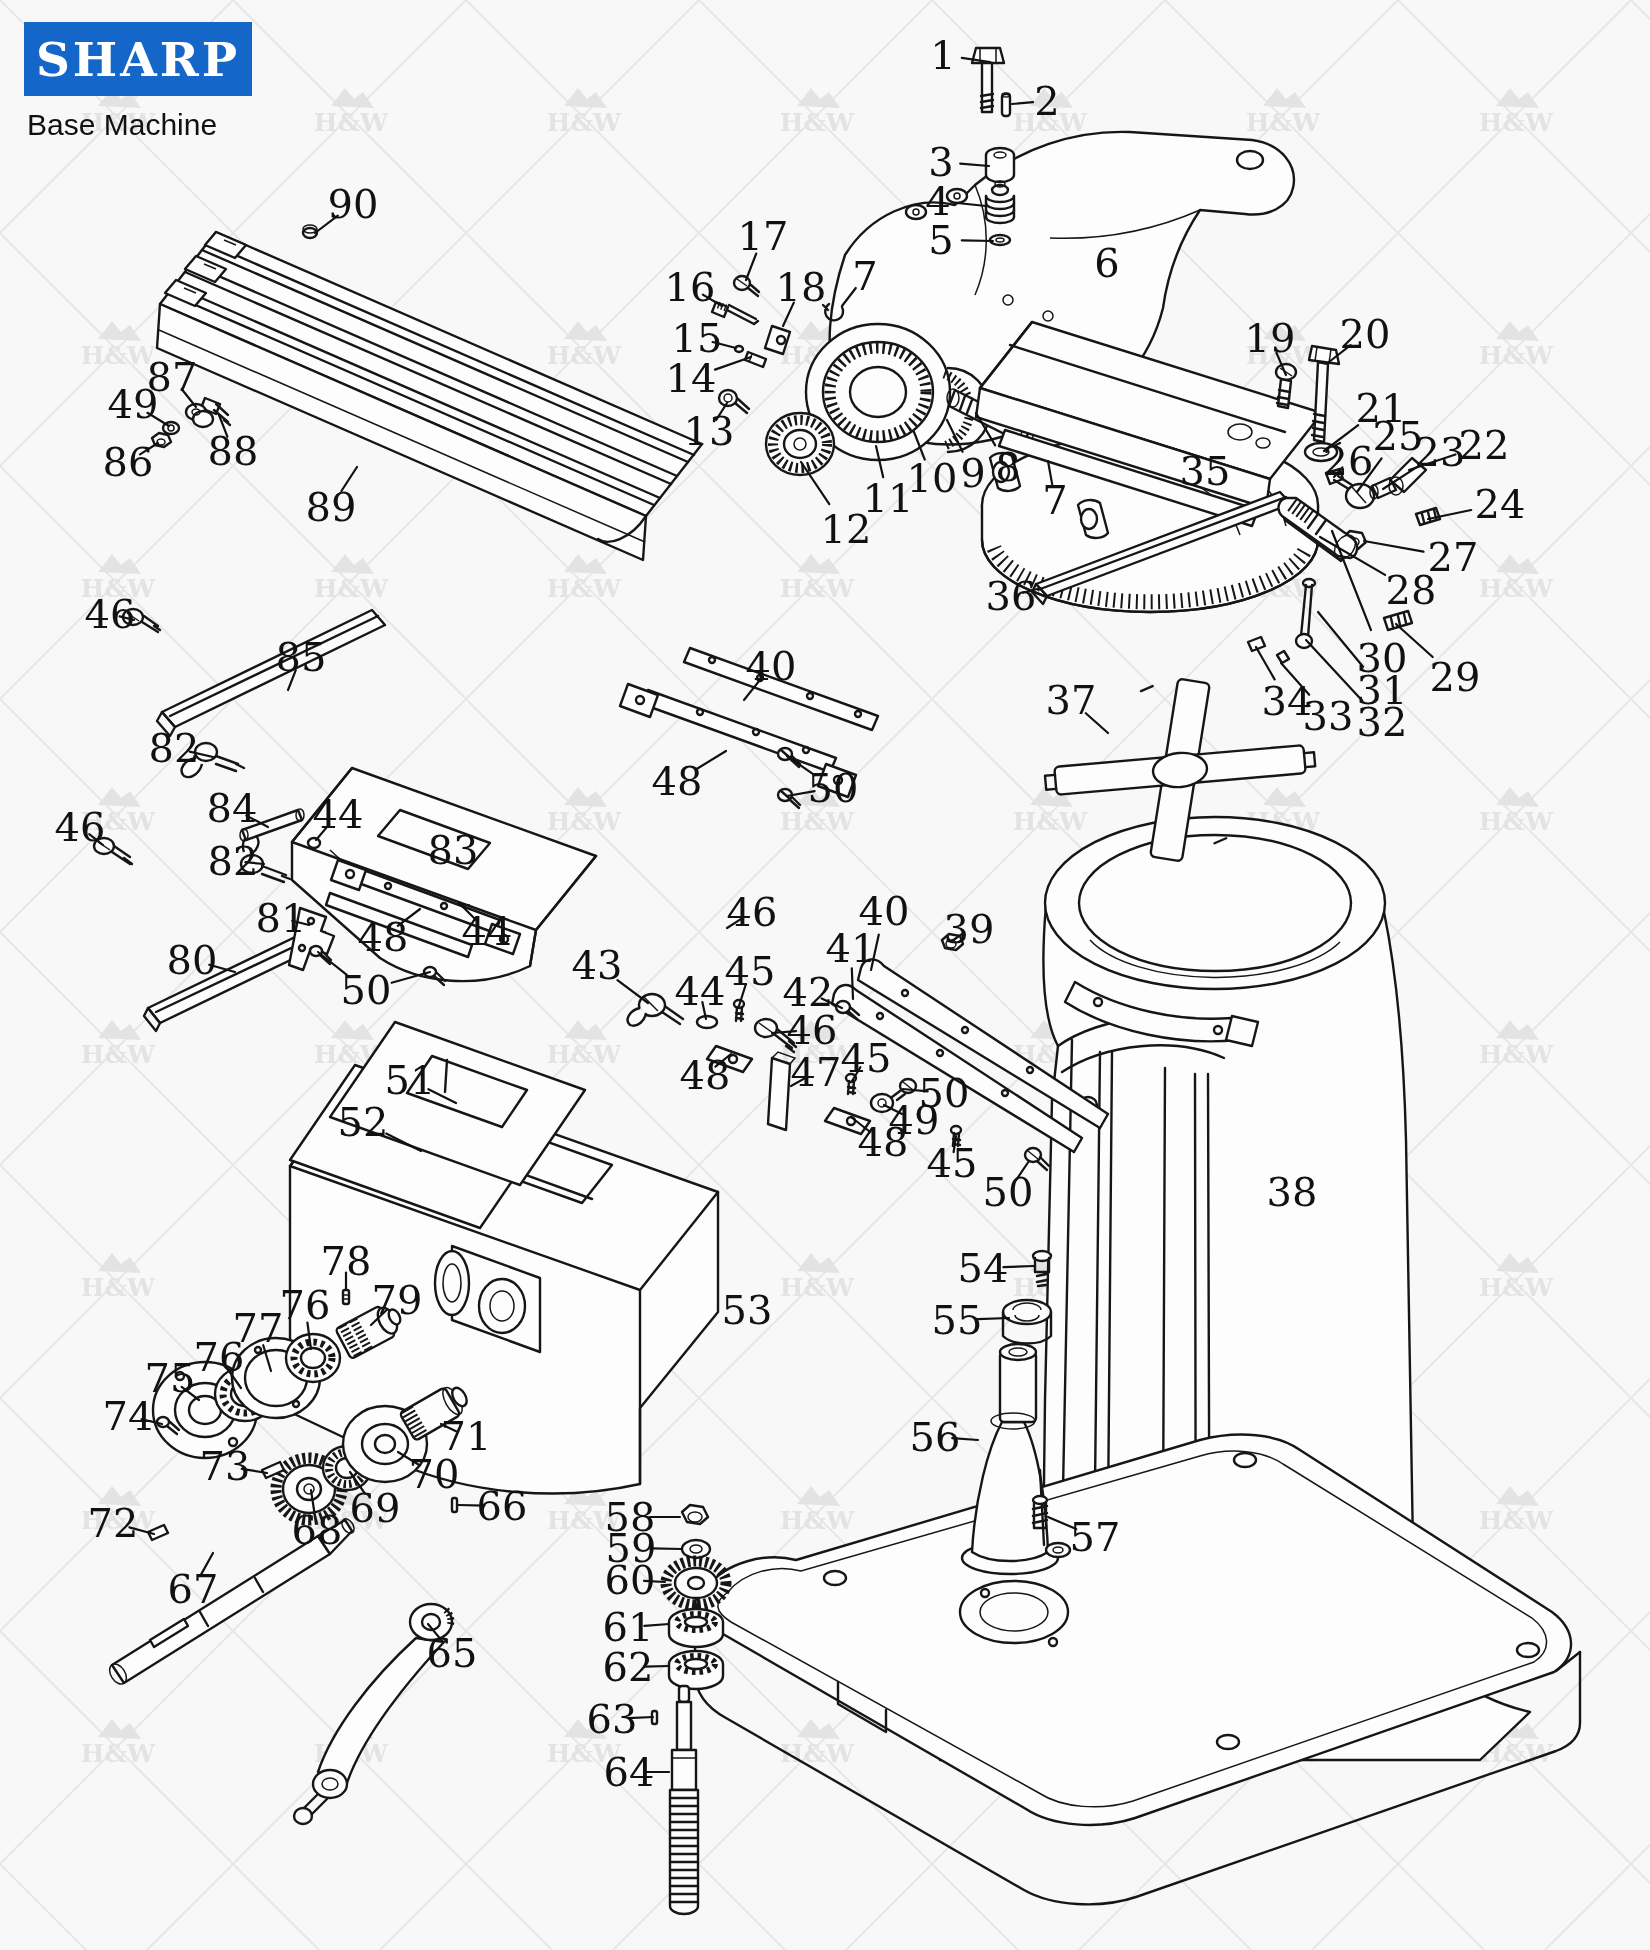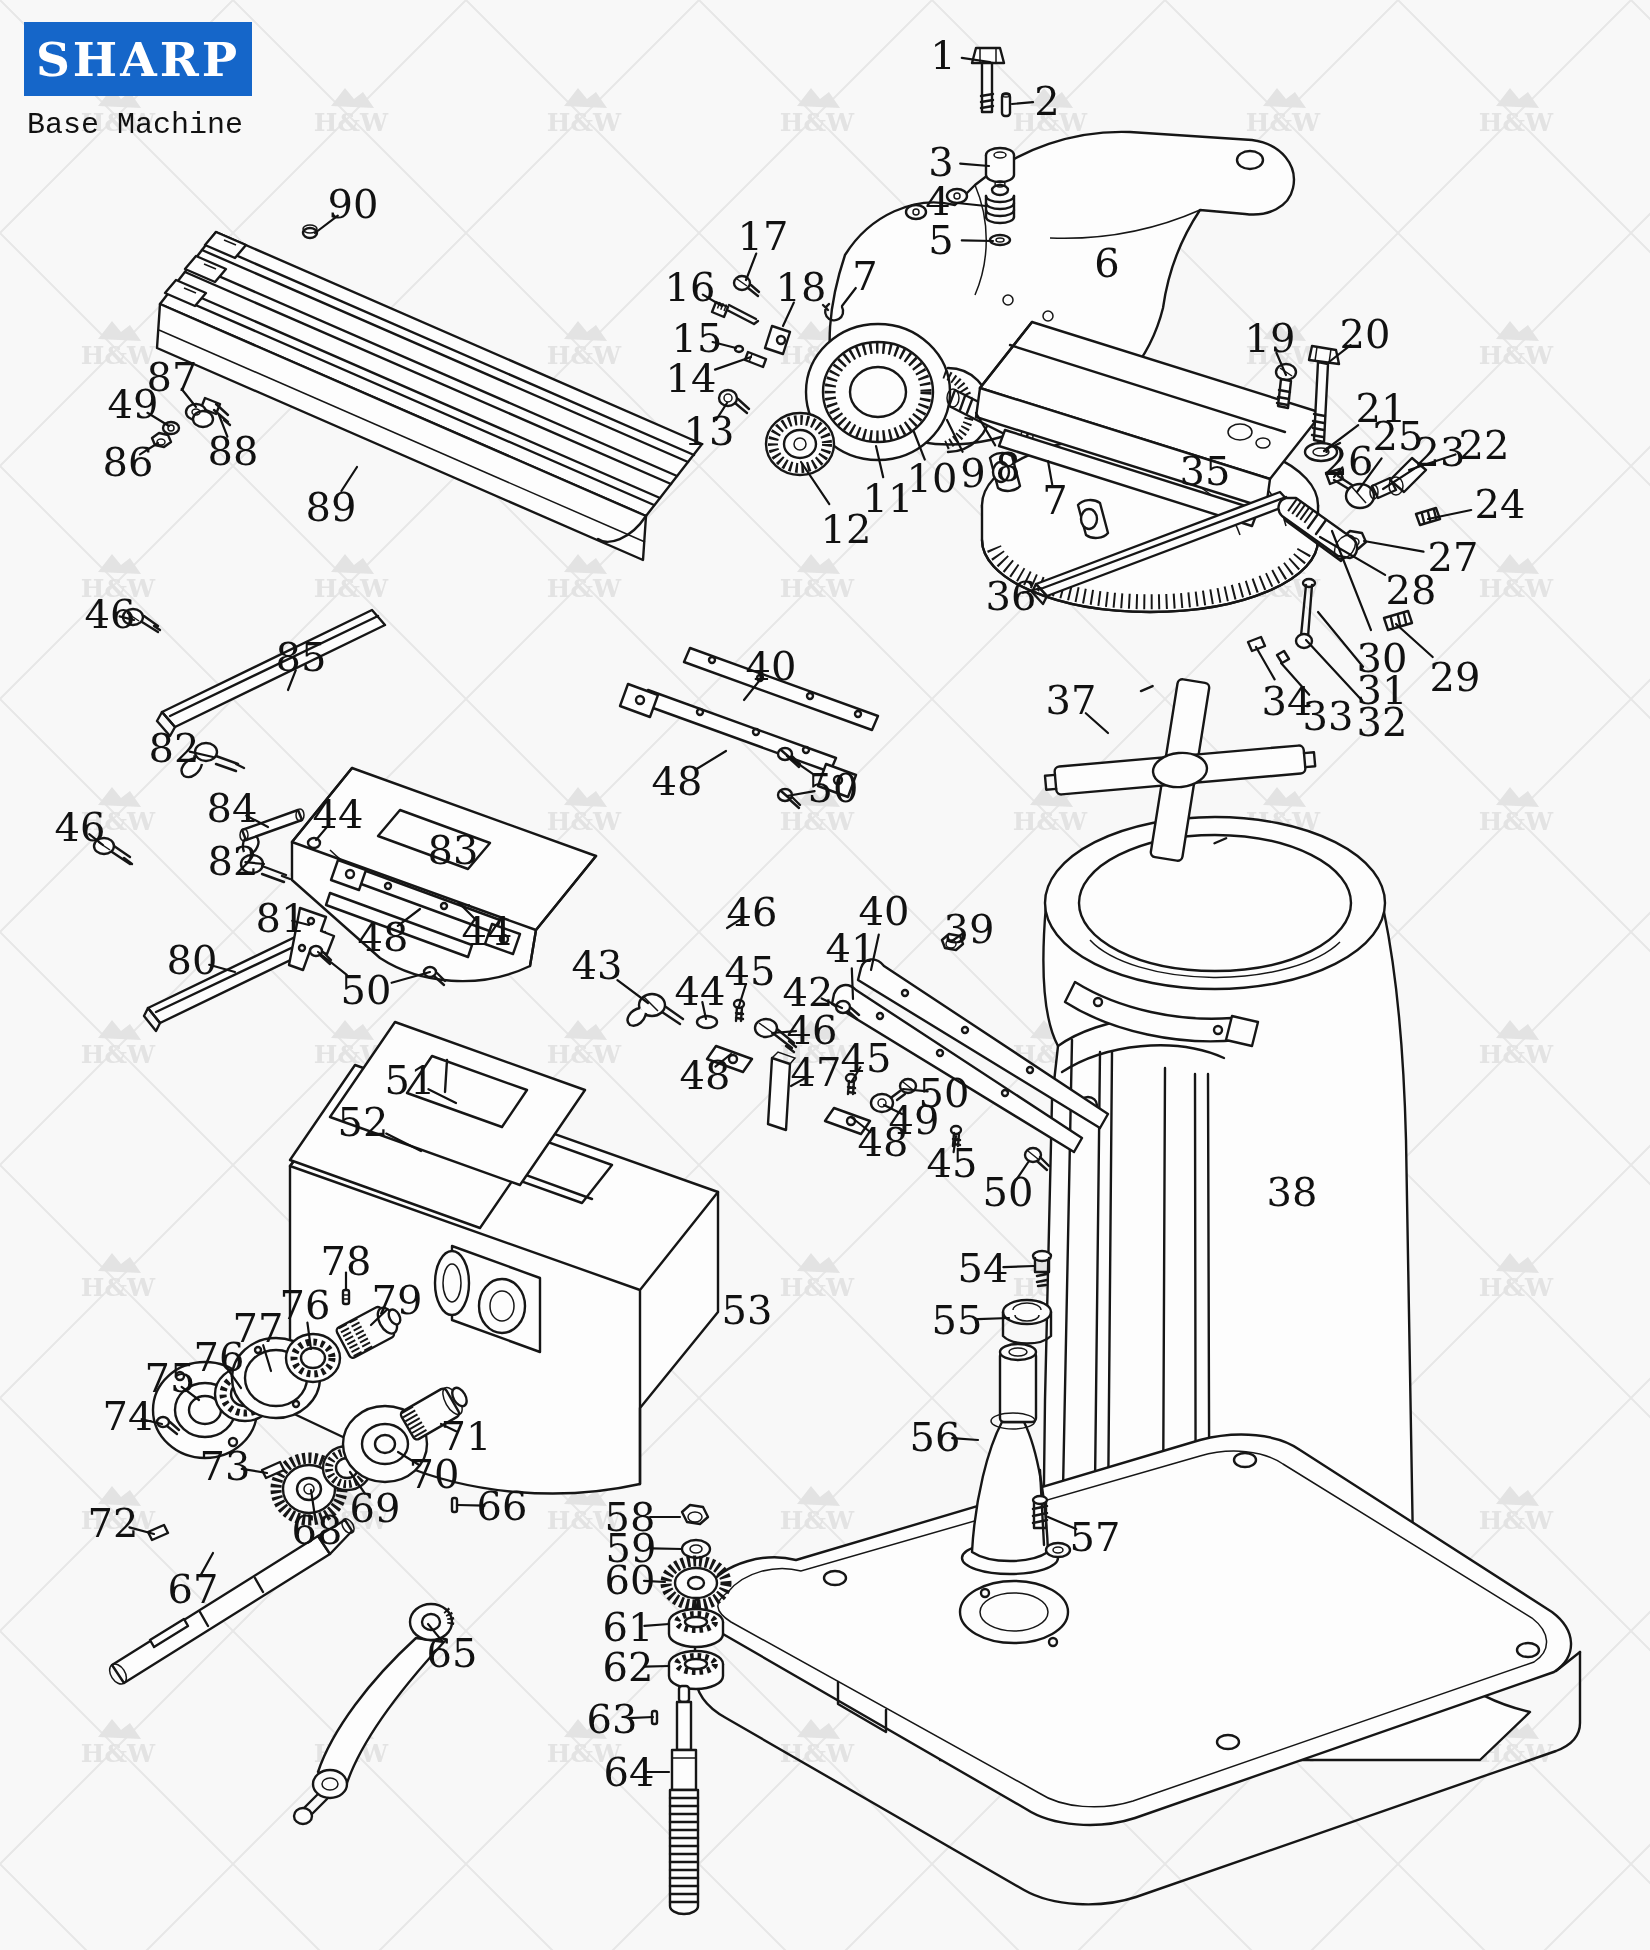--- a/index.html
+++ b/index.html
@@ -3,21 +3,21 @@
 <meta charset="utf-8">
 <style>
   html,body{margin:0;padding:0;background:#ffffff;}
   .page{position:relative;width:1650px;height:1950px;background:#f8f8f8;overflow:hidden;
         font-family:"Liberation Sans",sans-serif;}
   .diagram-svg{position:absolute;left:0;top:0;width:1650px;height:1950px;}
   .logo{position:absolute;left:24px;top:22px;width:228px;height:74px;display:flex;
         align-items:center;justify-content:center;z-index:5;}
   .logo-text{font-family:"DejaVu Serif","Liberation Serif",serif;font-weight:bold;
         font-size:47px;letter-spacing:3px;line-height:1;}
-  .subtitle{position:absolute;left:27px;top:108px;font-size:30px;color:#111;z-index:5;font-family:Liberation Mono, monospace;}
+  .subtitle{position:absolute;left:27px;top:108px;font-size:30px;color:#111;z-index:5;}
   
   .s{stroke:#161616;stroke-width:2.4;fill:none;stroke-linecap:round;stroke-linejoin:round;}
   .f{stroke:#161616;stroke-width:2.4;fill:#fdfdfd;stroke-linejoin:round;}
   .th{stroke:#161616;stroke-width:1.5;fill:none;}
   .tick{stroke:#161616;fill:none;}
   .callout{font-family:"DejaVu Serif","Liberation Serif",serif;font-size:40px;fill:#111;
         text-anchor:middle;}
   .leader{stroke:#111;stroke-width:2.2;fill:none;stroke-linecap:round;}
 </style>
 </head>

